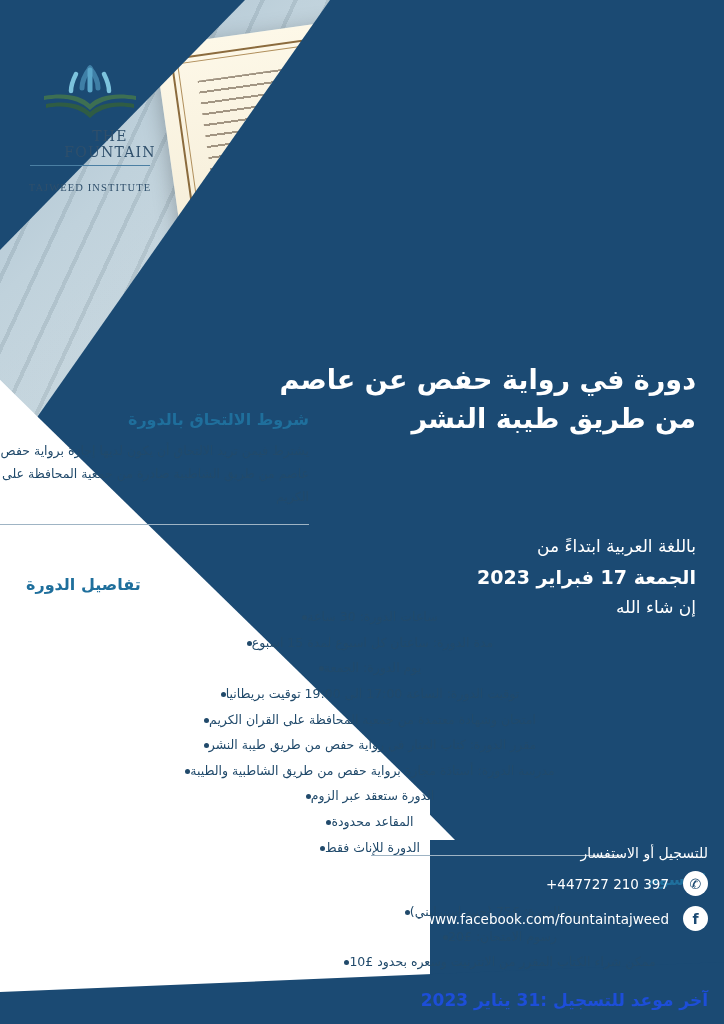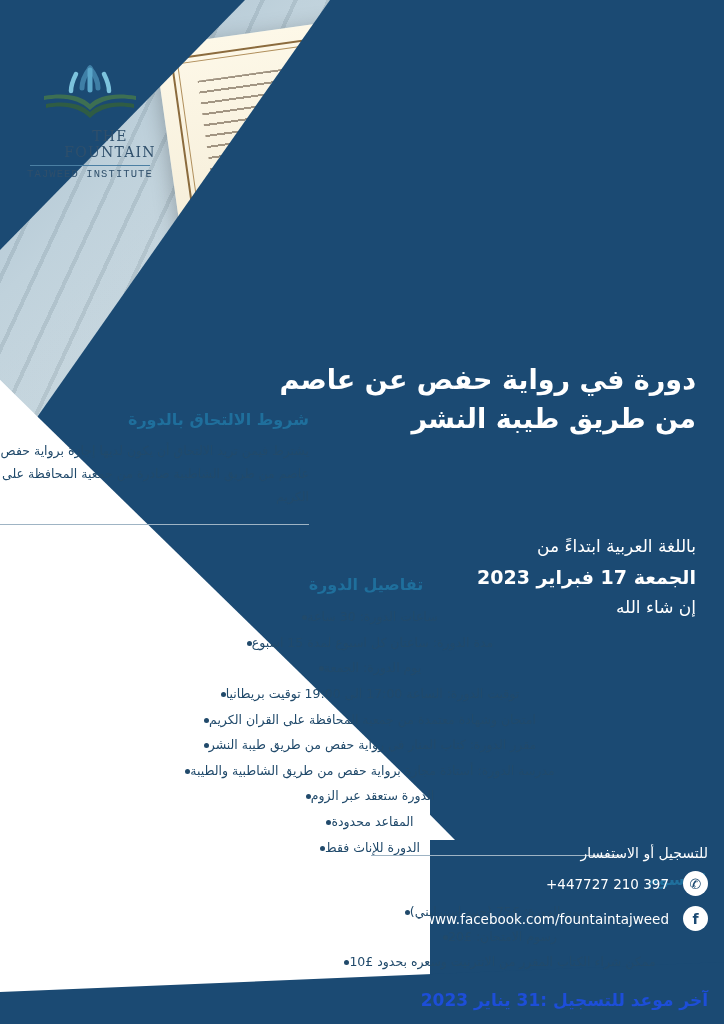--- a/index.html
+++ b/index.html
@@ -129,22 +129,22 @@
   .logo{
     position:absolute;left:20px;top:62px;width:140px;text-align:center;
     color:#2b4a63;
   }
   .logo .mark{width:108px;height:62px;margin:0 auto;position:relative;}
   .logo .title{
     font-family:"DejaVu Serif", serif;
     font-size:14px;letter-spacing:1.2px;color:#2f4f6b;margin-top:4px;margin-left:40px;
   }
   .logo .sub{
-    font-family:Liberation Mono, monospace;
-    font-size:10.5px;letter-spacing:1.1px;color:#2f4f6b;margin-top:2px;
+    font-family:Liberation Serif, serif;
+    font-size:10.5px;letter-spacing:1.1px;color:#2f4f6b;margin-top:16px;
   }
   .logo .rule{height:1px;background:#4b7fa3;margin:5px 10px 0;}
 
   
   .headline{
     position:absolute;right:28px;top:360px;width:420px;
     text-align:right;color:#ffffff;
     font-size:27px;line-height:1.45;font-weight:bold;
     direction:rtl;
   }
@@ -179,21 +179,21 @@
     list-style:none;margin:10px 0 0;padding:0;
   }
   .details li{
     color:#214a6b;font-size:12.5px;line-height:2.05;position:relative;
     padding-right:0;text-align:center;
   }
   .details li .dot{
     display:inline-block;width:5px;height:5px;border-radius:50%;
     background:#214a6b;vertical-align:middle;margin-left:8px;
   }
-  .details-title{ text-align:center; }
+  .details-title{ text-align:left; }
 
   .fees{
     position:absolute;right:18px;top:855px;width:420px;direction:rtl;text-align:center;
   }
   .fees ul{list-style:none;margin:10px 0 0;padding:0;}
   .fees li{color:#214a6b;font-size:12.5px;line-height:2.0;}
   .fees li .dot{
     display:inline-block;width:5px;height:5px;border-radius:50%;
     background:#214a6b;vertical-align:middle;margin-left:8px;
   }

